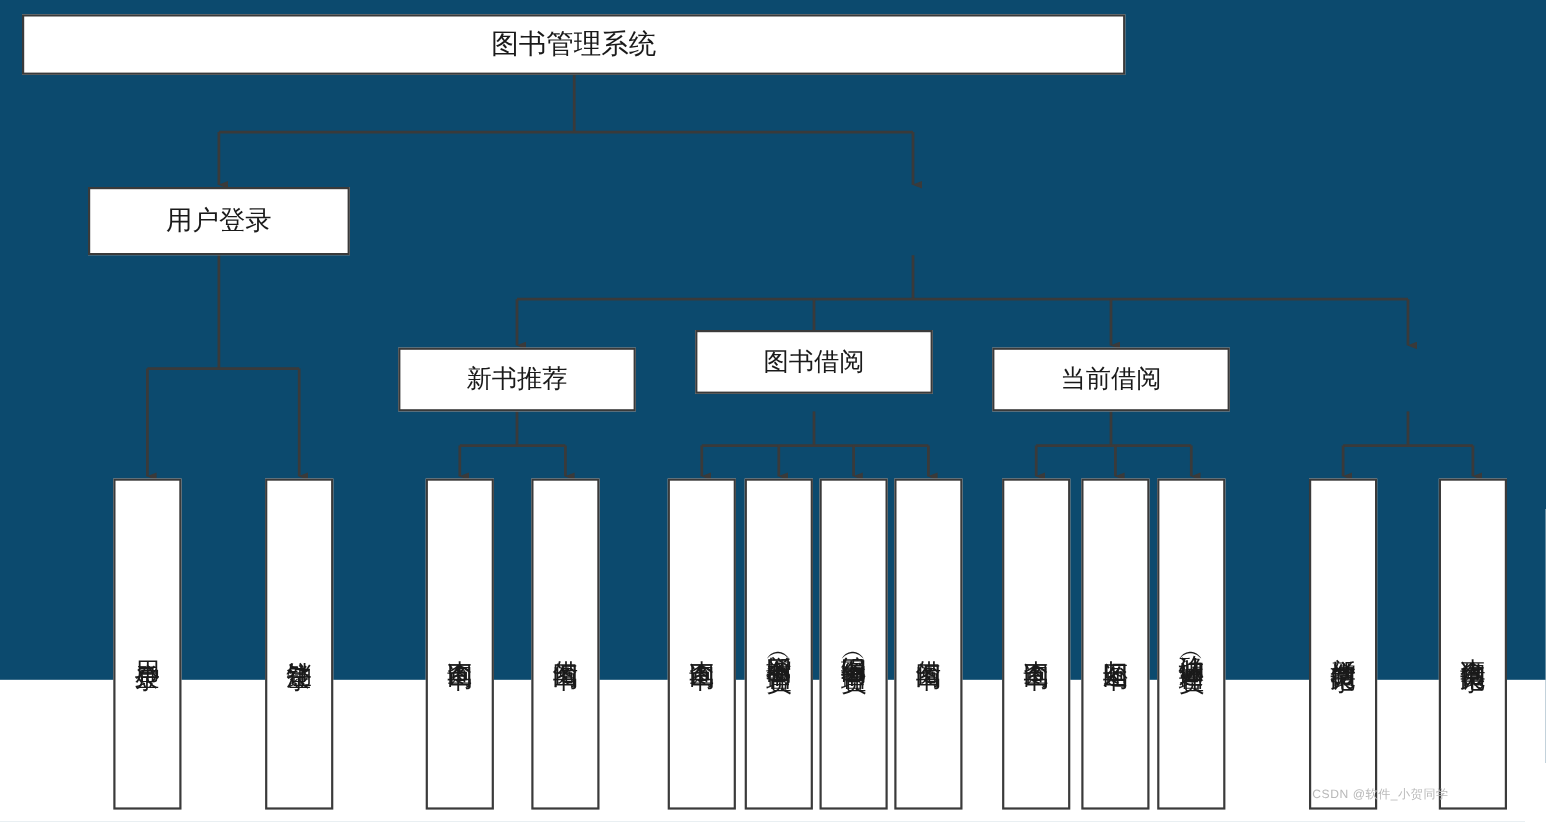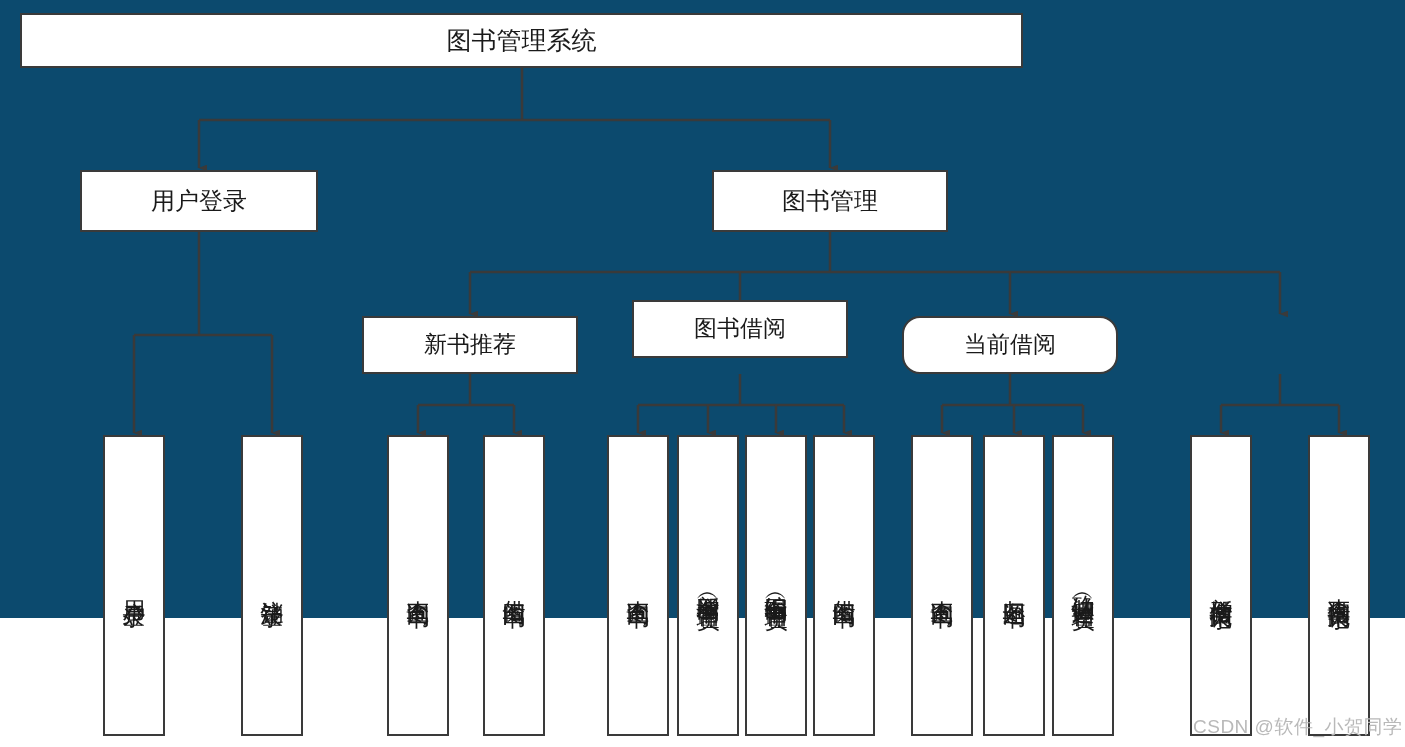--- a/index.html
+++ b/index.html
@@ -56,21 +56,21 @@
     text-orientation: upright;
     font-size: 23px;
     letter-spacing: 2px;
     line-height: 1;
     white-space: nowrap;
   }
   .watermark {
     position: absolute;
     left: 1193px;
     top: 714px;
-    font-size: 19px;
+    font-size: 11px;
     color: #b9b9b9;
     white-space: nowrap;
     letter-spacing: 0.5px;
   }
 </style>
 </head>
 <body>
 
 <div id="diagram-root">
 
@@ -117,31 +117,28 @@
       </g>
   </svg>
 
   <div class="node-box node-root" id="node-root" style="left: 20px; top: 13px; width: 1003px; height: 55px;">
     <span class="node-label">图书管理系统</span>
   </div>
 
   <div class="node-box node-l2" id="node-l2-0" style="left: 80px; top: 170px; width: 238px; height: 62px;">
     <span class="node-label">用户登录</span>
   </div>
-  <div class="node-box node-l2" id="node-l2-1" style="left: 712px; top: 170px; width: 236px; height: 62px;">
-    <span class="node-label">图书管理</span>
-  </div>
 
   <div class="node-box node-l3" id="node-l3-0" style="left: 362px; top: 316px; width: 216px; height: 58px;">
     <span class="node-label">新书推荐</span>
   </div>
   <div class="node-box node-l3" id="node-l3-1" style="left: 632px; top: 300px; width: 216px; height: 58px;">
     <span class="node-label">图书借阅</span>
   </div>
-  <div class="node-box node-l3" id="node-l3-2" style="left: 902px; top: 316px; width: 216px; height: 58px; border-radius: 18px;">
+  <div class="node-box node-l3" id="node-l3-2" style="left: 902px; top: 316px; width: 216px; height: 58px;">
     <span class="node-label">当前借阅</span>
   </div>
 
   <div class="node-box node-leaf" id="node-leaf-0" style="left: 103px; top: 435px; width: 62px; height: 301px;">
     <span class="node-label">用户登录</span>
   </div>
   <div class="node-box node-leaf" id="node-leaf-1" style="left: 241px; top: 435px; width: 62px; height: 301px;">
     <span class="node-label">注销登录</span>
   </div>
   <div class="node-box node-leaf" id="node-leaf-2" style="left: 387px; top: 435px; width: 62px; height: 301px;">

